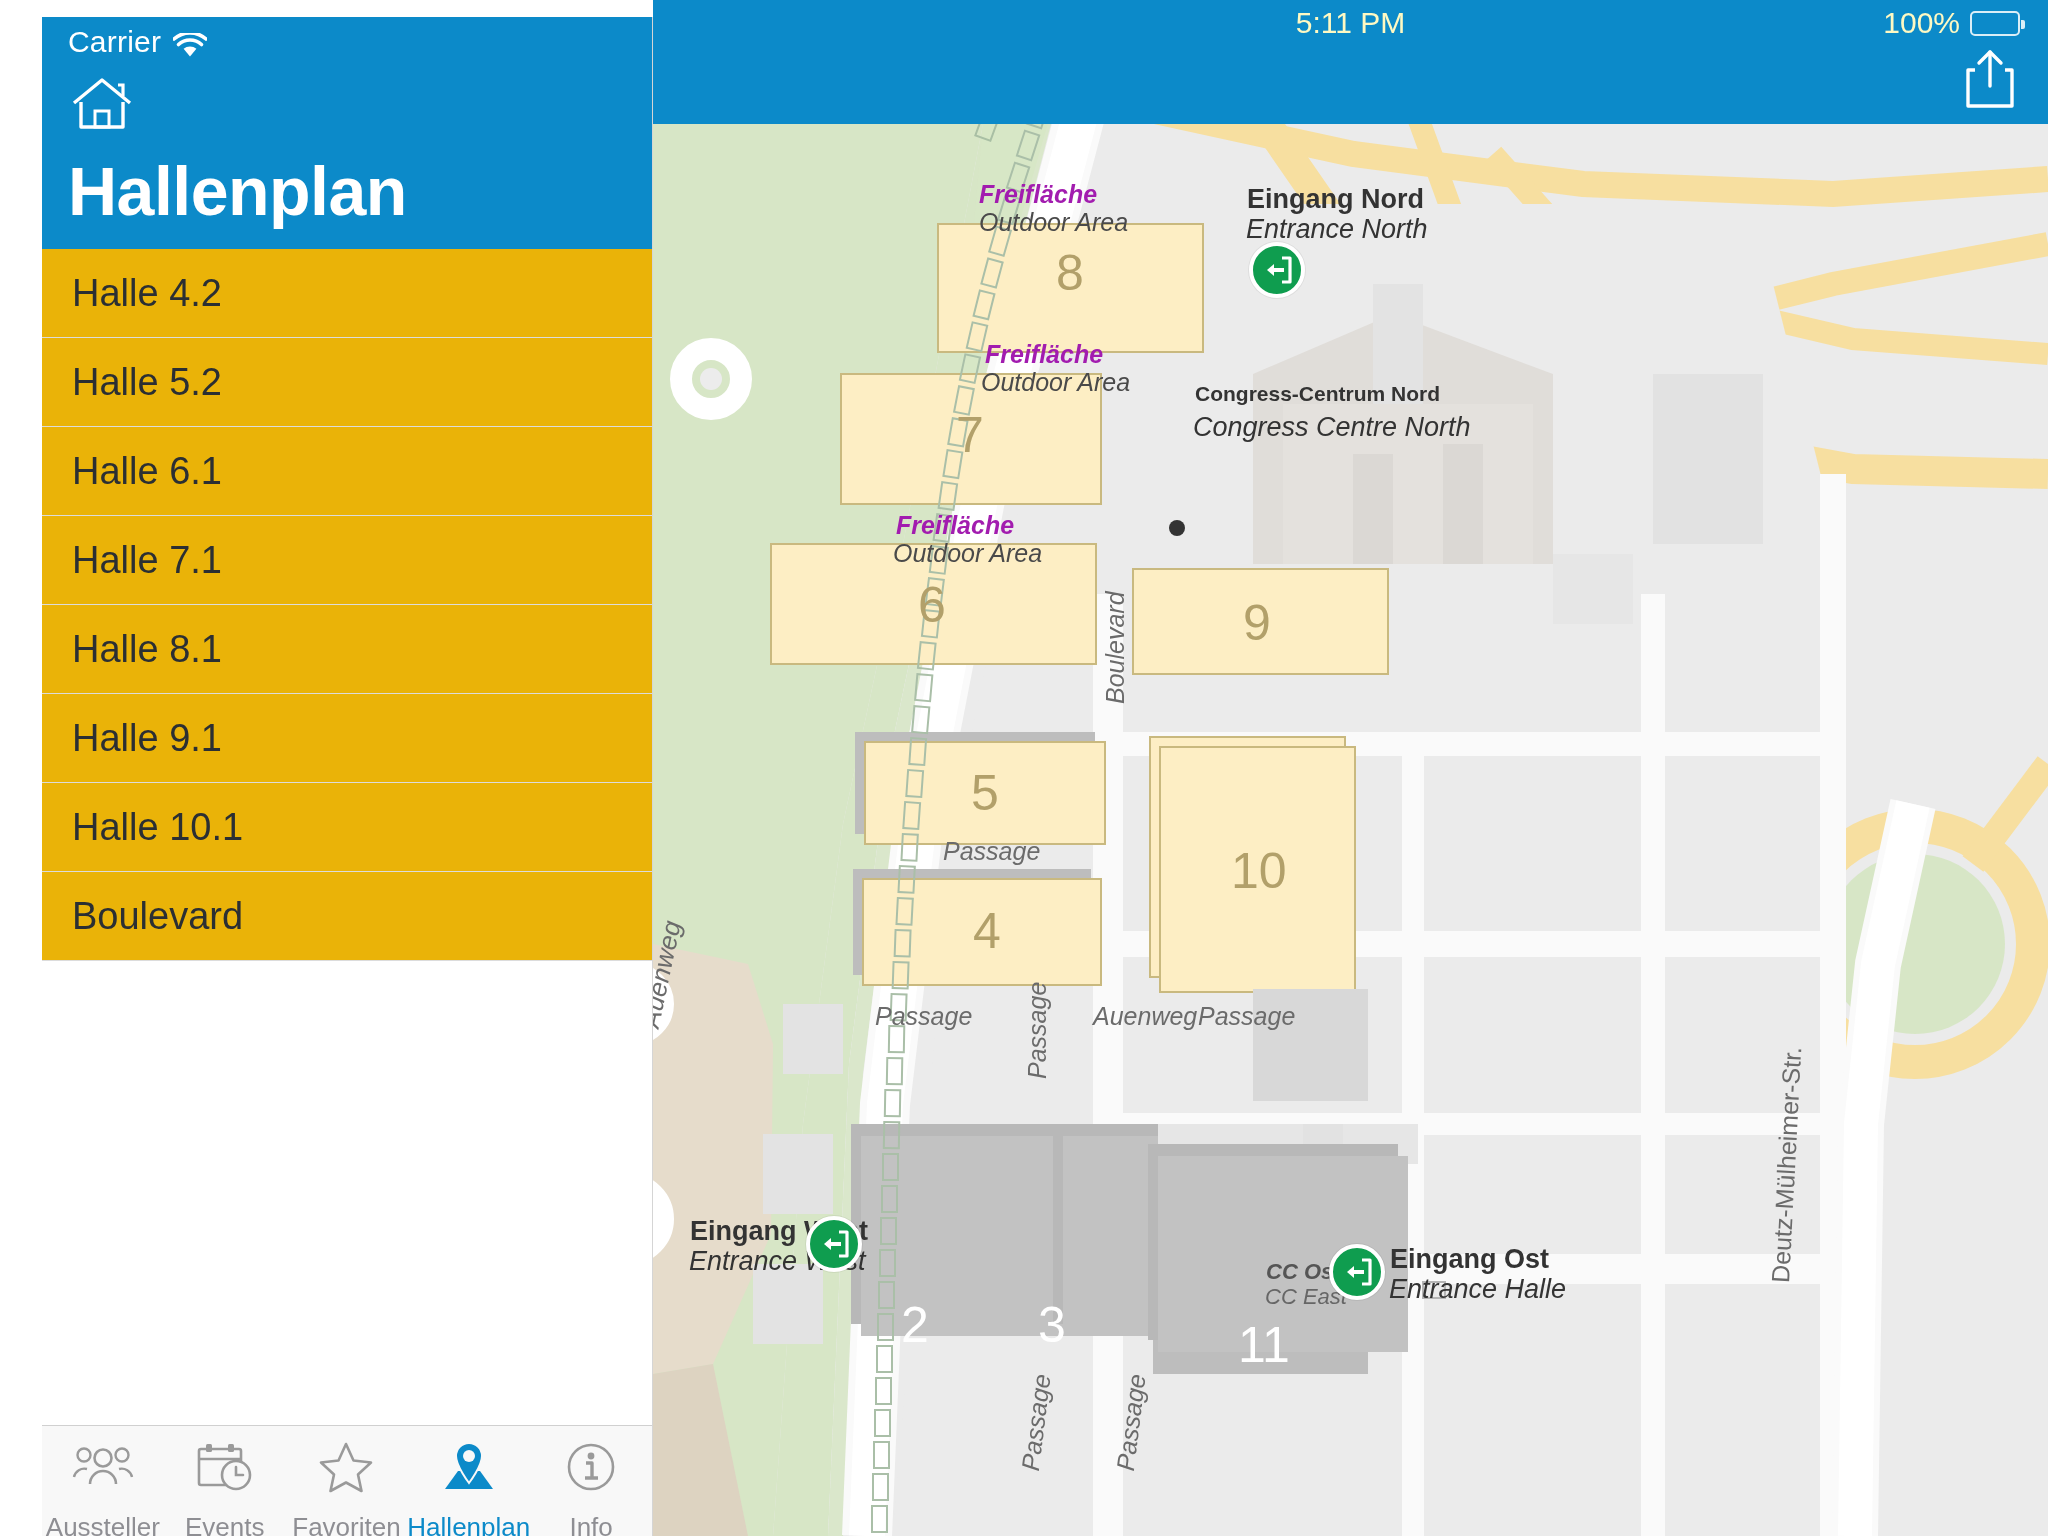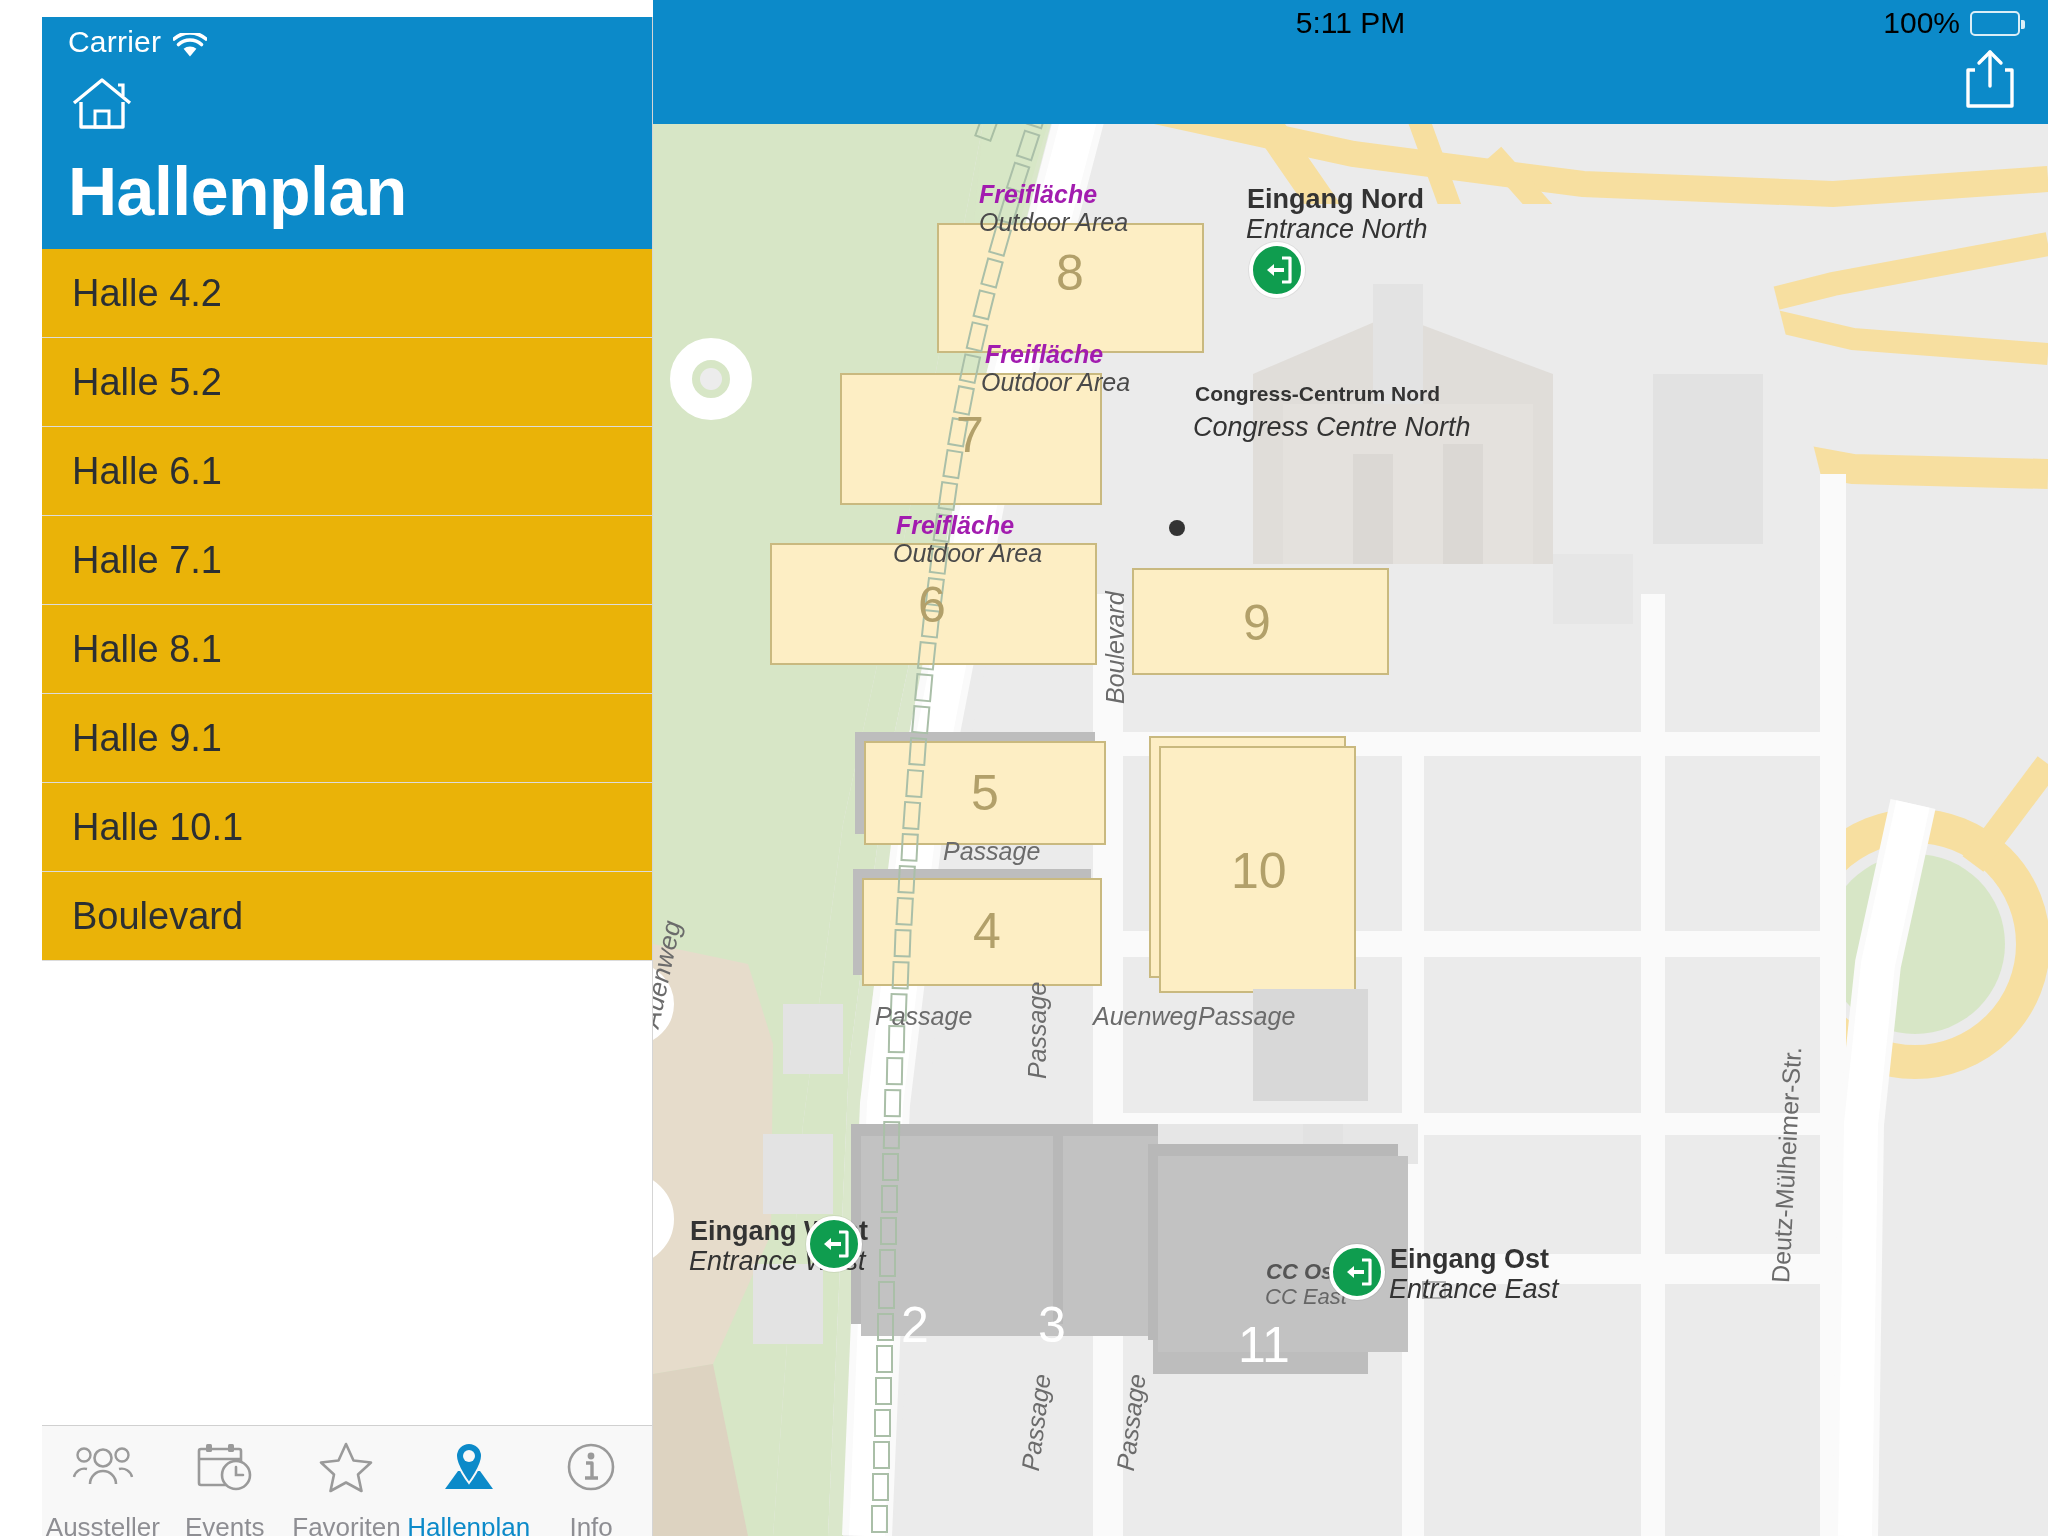--- a/index.html
+++ b/index.html
@@ -57,21 +57,21 @@
   .tab-item.active { color:#0c8ac9; }
   .tab-icon { height:62px; display:flex; align-items:center; justify-content:center; }
 
   
   #map-pane {
     position:absolute; left:653px; top:0; width:1395px; height:1536px;
     overflow:hidden; background:#ebebeb;
   }
   #map-topbar {
     position:absolute; left:0; top:0; width:1395px; height:124px;
-    background:#0c8ac9; z-index:40; color:#000000;
+    background:#0c8ac9; z-index:40; color:#fef9c3;
   }
   #clock {
     position:absolute; left:0; right:0; top:6px; text-align:center;
     font-size:30px; font-weight:500;
   }
   #battery-wrap {
     position:absolute; right:28px; top:6px;
     display:flex; align-items:center; gap:10px; font-size:30px;
   }
   .battery-shell {
@@ -434,21 +434,21 @@
       <div class="m-label poi-en" style="left:36px; top:1122px; font-size:27px;">Entrance West</div>
       <div class="entrance-icon" style="left:153px; top:1092px;">
         <svg width="34" height="34" viewBox="0 0 34 34">
           <path d="M22 5 H30 V29 H22" stroke="#fff" stroke-width="3.2" fill="none" stroke-linejoin="round"></path>
           <path d="M24 17 H10" stroke="#fff" stroke-width="4"></path>
           <path d="M14 11 L7 17 L14 23 Z" fill="#fff"></path>
         </svg>
       </div>
 
       <div class="m-label poi-de" style="left:737px; top:1120px; font-size:27px;">Eingang Ost</div>
-      <div class="m-label poi-en" style="left:736px; top:1150px; font-size:27px;">Entrance East</div>
+      <div class="m-label poi-en" style="left:736px; top:1150px; font-size:27px;">Entrance Halle</div>
       <div class="entrance-icon" style="left:676px; top:1120px;">
         <svg width="34" height="34" viewBox="0 0 34 34">
           <path d="M22 5 H30 V29 H22" stroke="#fff" stroke-width="3.2" fill="none" stroke-linejoin="round"></path>
           <path d="M24 17 H10" stroke="#fff" stroke-width="4"></path>
           <path d="M14 11 L7 17 L14 23 Z" fill="#fff"></path>
         </svg>
       </div>
 
       <div class="m-label street" style="left:-18px; top:900px; font-size:26px; transform:rotate(-78deg); transform-origin:left top;">Auenweg</div>
 

